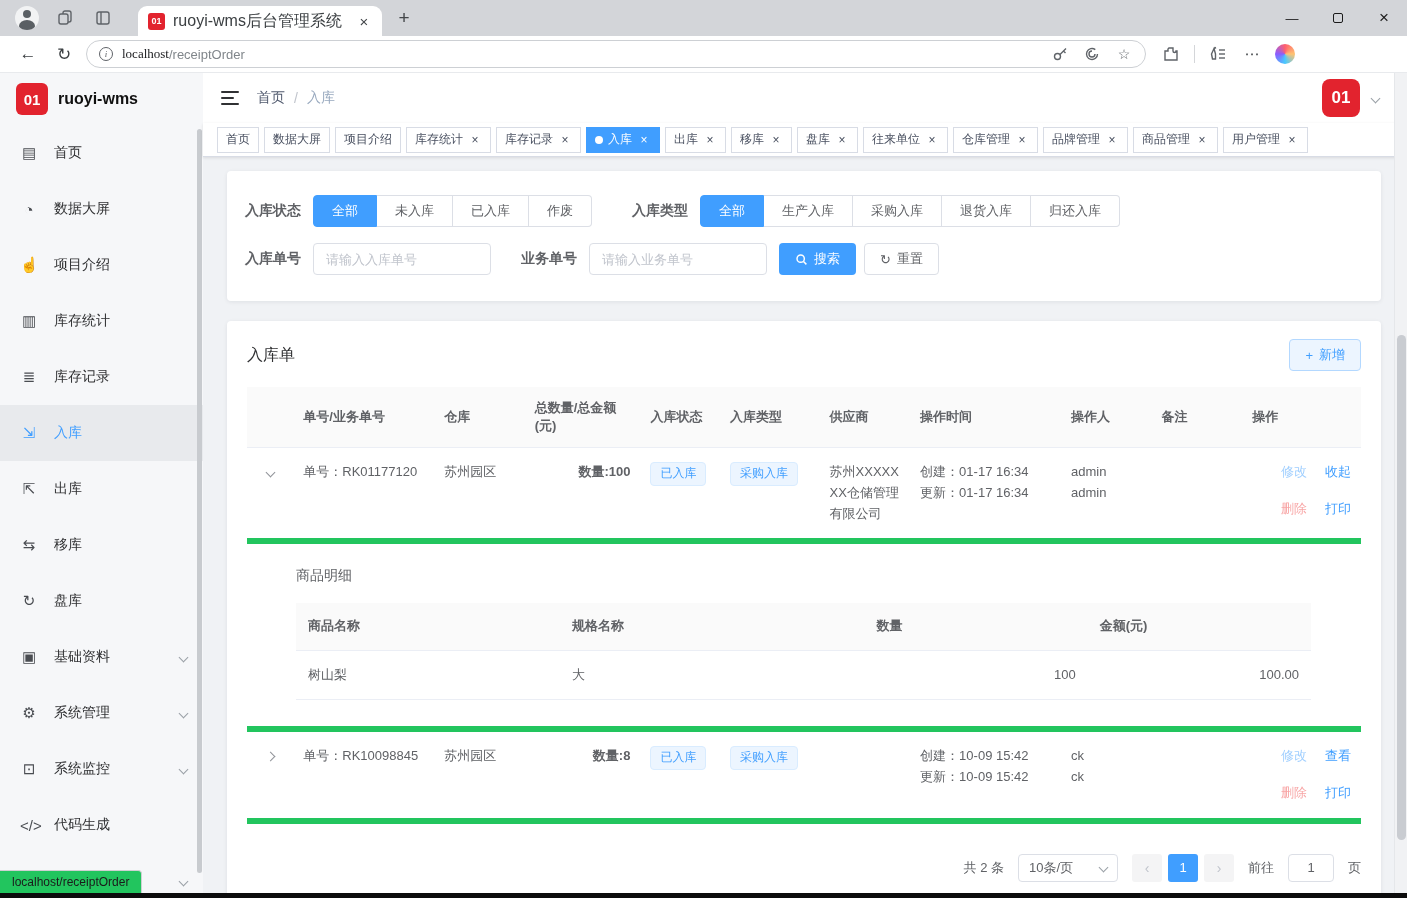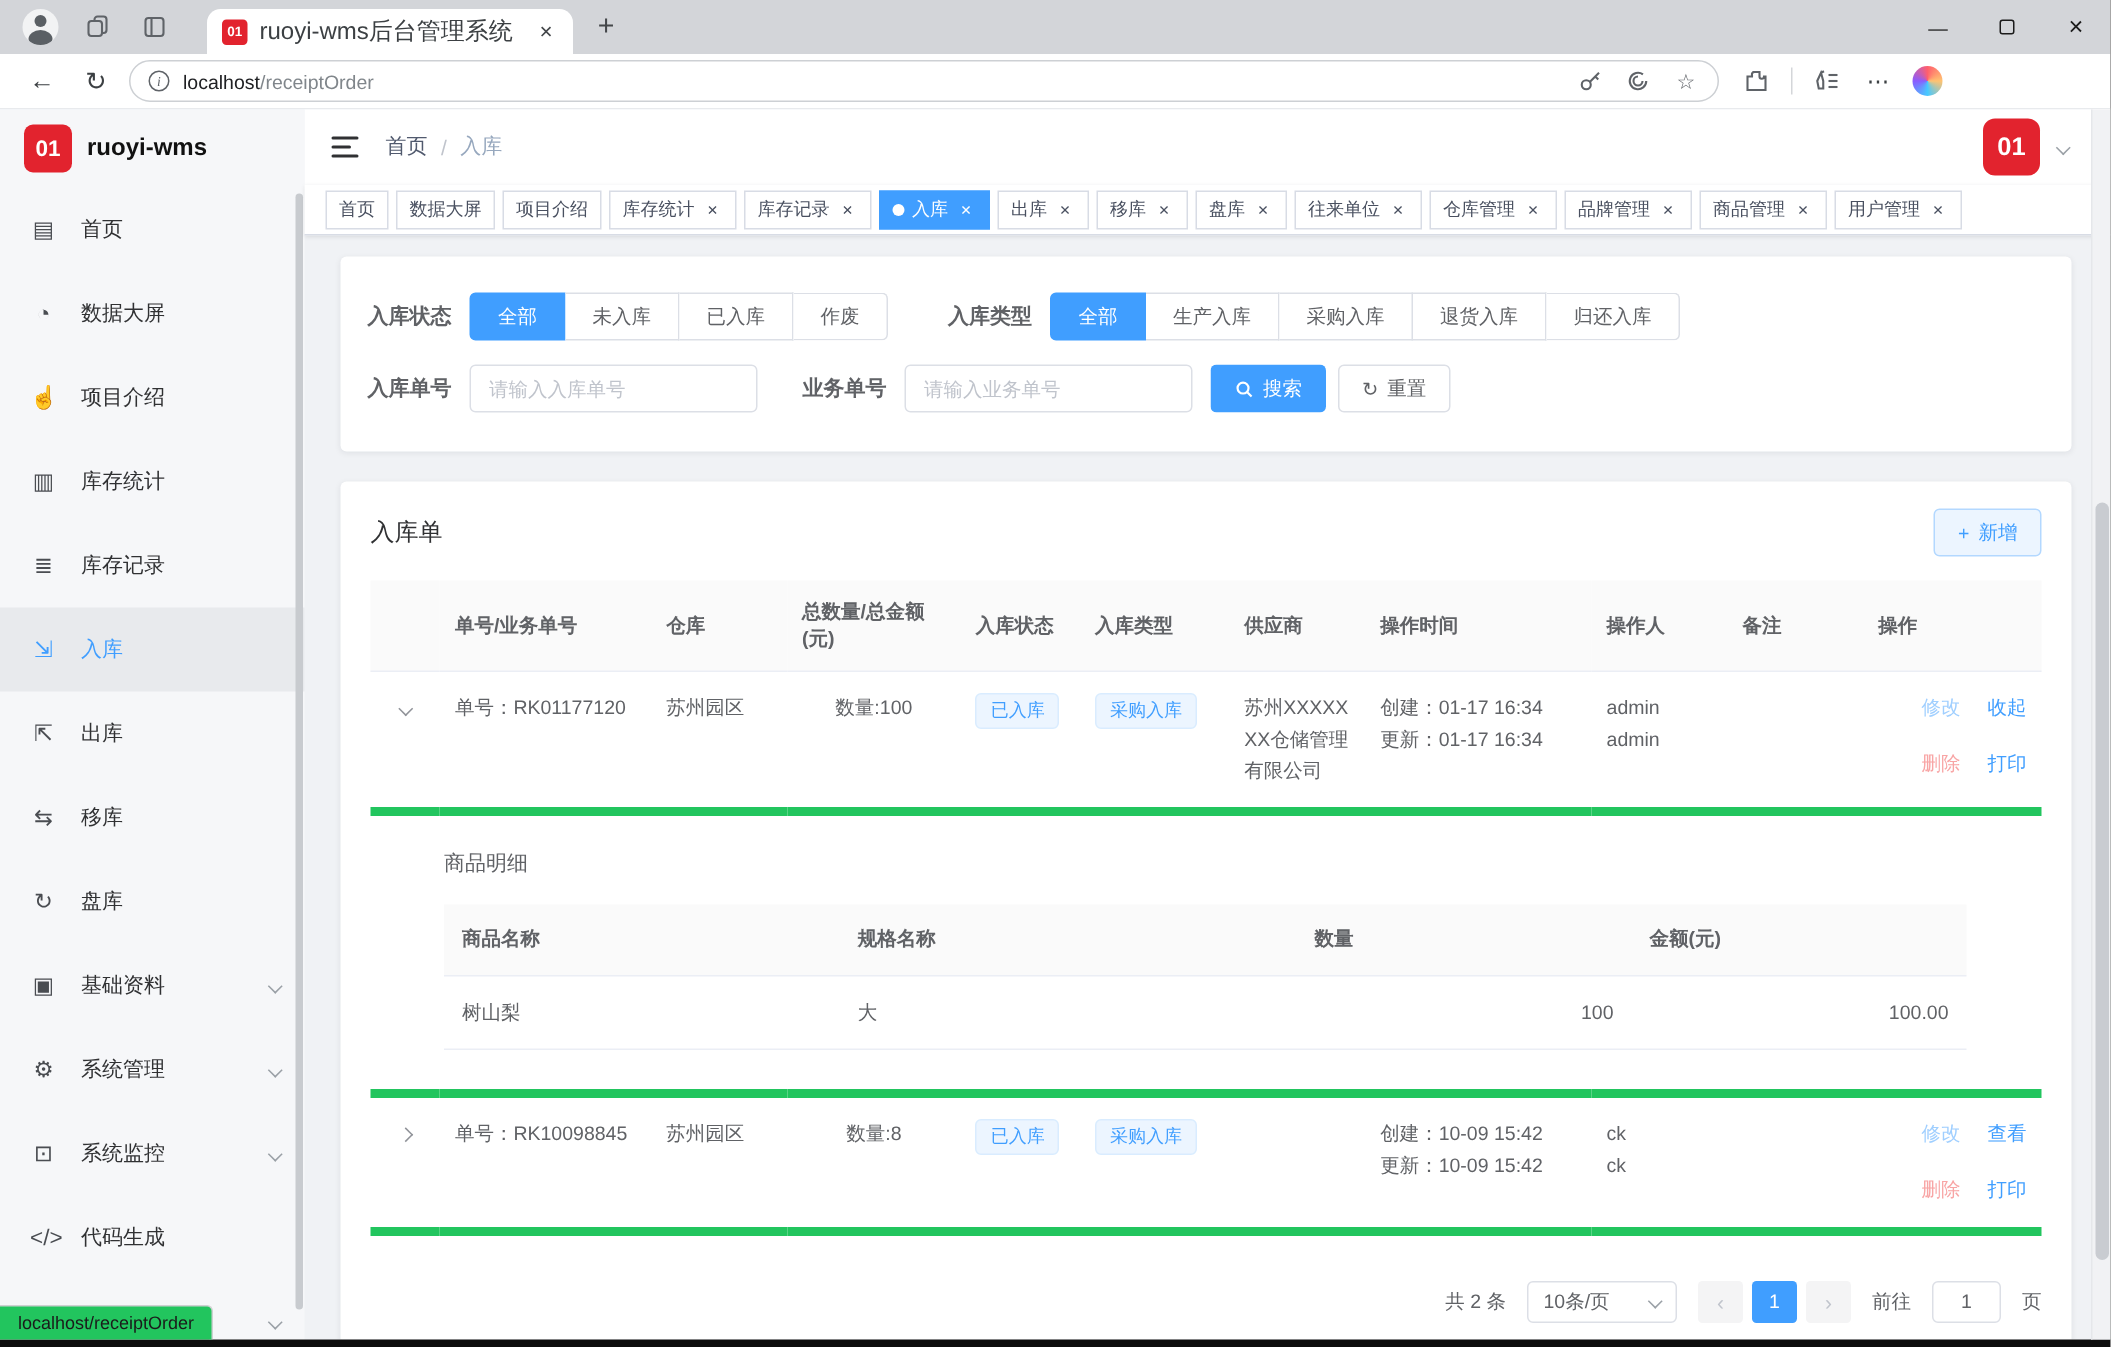--- a/index.html
+++ b/index.html
@@ -19,21 +19,21 @@
   .new-tab { margin-left:12px; font-size:19px; }
   .win-controls { margin-left:auto; display:flex; height:36px; }
   .win-btn { width:46px; height:36px; display:flex; align-items:center; justify-content:center; color:#1b1b1b; font-size:13px; }
   .max-glyph { width:10px; height:10px; border:1px solid #1b1b1b; border-radius:2px; display:inline-block; }
   .close-glyph { font-size:17px; }
 
   .toolbar { height:37px; background:#fff; display:flex; align-items:center; padding:0 10px 0 14px; border-bottom:1px solid #e8eaed; }
   .nav-glyph { width:28px; height:28px; display:flex; align-items:center; justify-content:center; font-size:17px; color:#3c4043; margin-right:8px; }
   .addr-pill { width:1060px; height:28px; border:1px solid #cdd0d4; border-radius:14px; display:flex; align-items:center; padding:0 12px; margin-right:10px; }
   .info-badge { width:14px; height:14px; border:1px solid #5f6368; border-radius:50%; color:#5f6368; font-size:9px; font-style:italic; display:flex; align-items:center; justify-content:center; margin-right:9px; font-family:"Liberation Serif", serif; }
-  .url-host { font-size:13px; color:#202124; }
+  .url-host { font-size:13px; color:#202124;font-family:Liberation Serif, serif; }
   .url-path { font-size:13px; color:#80868b; }
   .pill-right { margin-left:auto; display:flex; align-items:center; gap:14px; }
   .pill-ic { width:18px; height:18px; display:flex; align-items:center; justify-content:center; color:#5f6368; font-size:14px; }
   .tb-right { display:flex; align-items:center; gap:12px; margin-left:4px; }
   .tb-ic { width:22px; height:22px; display:flex; align-items:center; justify-content:center; color:#3c4043; font-size:15px; }
   .tb-divider { width:1px; height:18px; background:#d4d6d9; }
   .copilot-dot { width:20px; height:20px; border-radius:50%; background:conic-gradient(#ff5f6d,#ffc371,#47c9ff,#8a5cff,#ff5f6d); }
   svg.mini { width:16px; height:16px; stroke:#5f6368; fill:none; stroke-width:1.4; }
 
   
@@ -78,40 +78,40 @@
   .filter-card { padding:24px 20px 10px 18px; }
   .form-row { display:flex; align-items:center; margin-bottom:16px; }
   .form-item { display:flex; align-items:center; }
   .form-item + .form-item { margin-left:40px; }
   .form-label { width:68px; font-size:14px; font-weight:bold; color:#606266; flex-shrink:0; }
   .rgroup { display:inline-flex; }
   .rbtn { height:32px; padding:0 18px; border:1px solid #dcdfe6; border-left:0; background:#fff; color:#606266; font-size:13px; display:flex; align-items:center; cursor:pointer; white-space:nowrap; }
   .rbtn:first-child { border-left:1px solid #dcdfe6; border-radius:4px 0 0 4px; }
   .rbtn:last-child { border-radius:0 4px 4px 0; }
   .rbtn.active { background:#409eff; border-color:#409eff; color:#fff; }
-  .text-input { width:192px; height:32px; border:1px solid #dcdfe6; border-radius:4px; padding:0 12px; font-size:13px; color:#606266; outline:none; font-family:"Liberation Sans", sans-serif; }
+  .text-input { width:178px; height:32px; border:1px solid #dcdfe6; border-radius:4px; padding:0 12px; font-size:13px; color:#606266; outline:none; font-family:"Liberation Sans", sans-serif; }
   .text-input::placeholder { color:#c0c4cc; }
   .btn { height:32px; border-radius:4px; padding:0 15px; font-size:13px; display:inline-flex; align-items:center; gap:6px; cursor:pointer; border:1px solid transparent; font-family:"Liberation Sans", sans-serif; }
   .btn-primary { background:#409eff; color:#fff; }
   .btn-default { background:#fff; border-color:#dcdfe6; color:#606266; }
   .btn-plain { background:#ecf5ff; border-color:#b3d8ff; color:#409eff; }
   .btn .g { font-size:13px; line-height:1; }
   svg.lens { width:13px; height:13px; stroke:#fff; fill:none; stroke-width:1.8; }
 
   
   .table-card { margin-top:20px; padding:18px 20px 24px; }
   .panel-head { display:flex; justify-content:space-between; align-items:center; }
   .panel-title { font-size:16px; color:#303133; }
   table.main-table { width:100%; border-collapse:collapse; table-layout:fixed; margin-top:16px; font-size:13px; color:#606266; }
   .main-table th { background:#fafafa; font-weight:bold; color:#606266; text-align:left; padding:12px 10px; border-bottom:1px solid #ebeef5; vertical-align:middle; }
   .main-table td { padding:14px 10px; border-bottom:6px solid #22c55e; vertical-align:top; word-break:break-all; line-height:1.6; }
   .th-right, .td-right { text-align:right; }
   .expand-cell { text-align:center; }
   .chev-tbl { border-color:#909399; width:7px; height:7px; border-right-width:1px; border-bottom-width:1px; cursor:pointer; }
-  .qty-cell { display:flex; justify-content:center; }
+  .qty-cell { display:flex; justify-content:flex-end;font-weight:bold; }
   .el-tag { display:inline-block; padding:3px 9px; background:#ecf5ff; border:1px solid #d9ecff; color:#409eff; border-radius:4px; font-size:12px; line-height:1.3; white-space:nowrap; }
   .two-line div { white-space:nowrap; }
   .op-grid { display:grid; grid-template-columns:auto auto; justify-content:end; column-gap:18px; row-gap:16px; text-align:right; }
   .lnk { font-size:13px; cursor:pointer; white-space:nowrap; }
   .lnk-blue { color:#409eff; }
   .lnk-lightblue { color:#a0cfff; }
   .lnk-lightred { color:#f8a5a5; }
 
   
   .detail-td { padding:6px 50px 26px 49px !important; }

